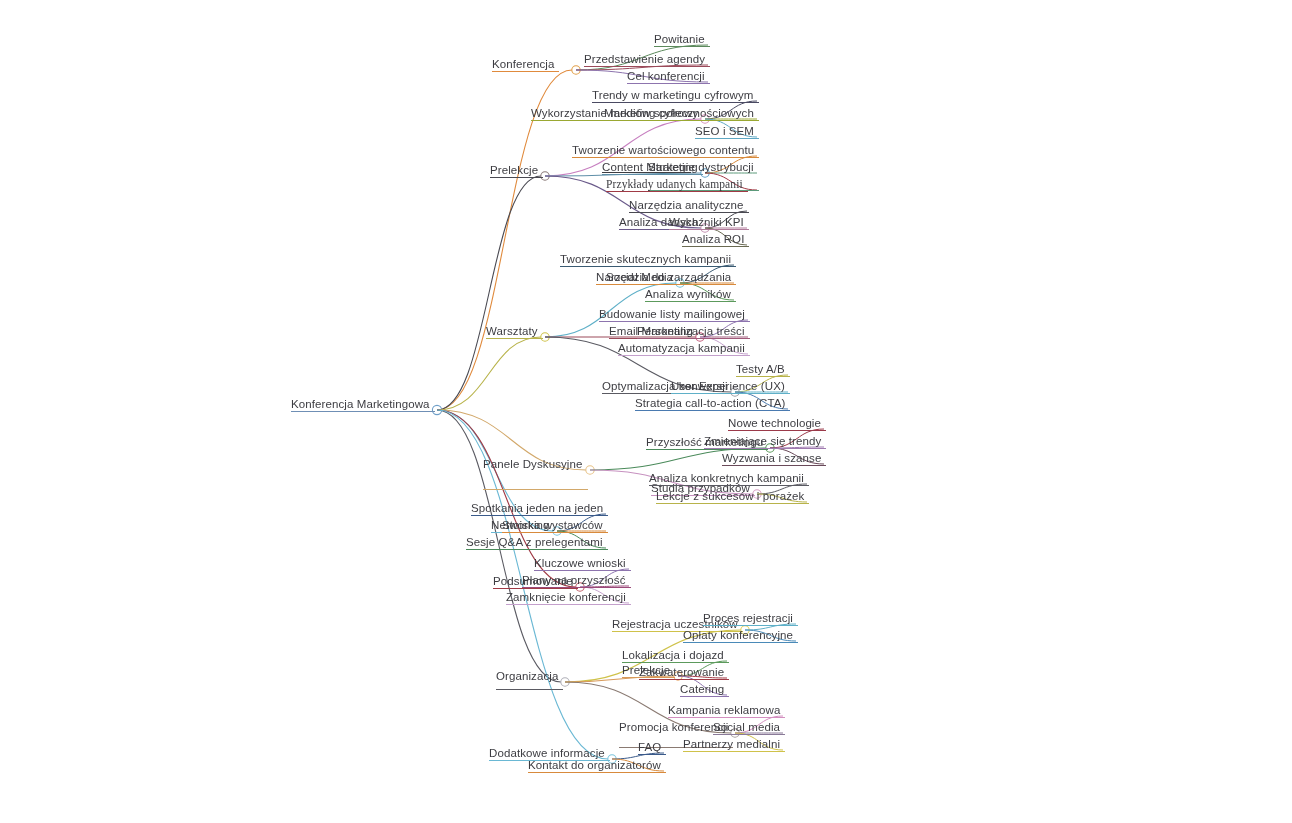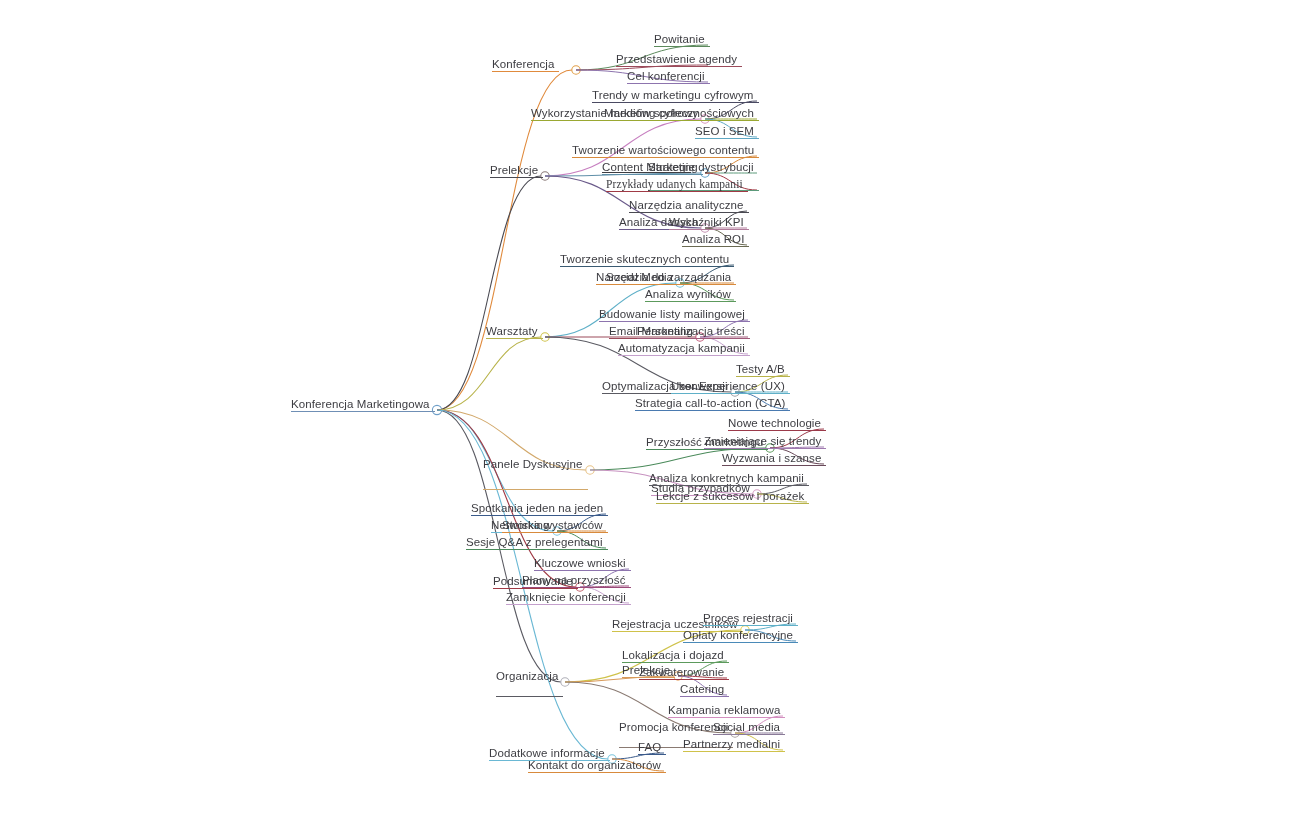--- a/index.html
+++ b/index.html
@@ -94,38 +94,38 @@
       <path d="M735,733 C759,733 759,750 783,750" fill="none" stroke="#cfc24a" stroke-width="1"></path>
       <path d="M437,410 C522.5,410 522.5,759 608,759" fill="none" stroke="#6ab8d4" stroke-width="1.1"></path>
       <circle cx="612" cy="759" r="4.2" fill="#ffffff" stroke="#7ac4dc" stroke-width="1.1"></circle>
       <path d="M612,759 C638,759 638,753 664,753" fill="none" stroke="#3a5a8a" stroke-width="1"></path>
       <path d="M612,759 C638,759 638,771 664,771" fill="none" stroke="#d88a3c" stroke-width="1"></path>
     </svg>
   <div id="labels">
       <div class="lbl" style="left: 291px; top: 398px; border-bottom: 1.1px solid rgb(111, 143, 181); padding-bottom: 1px; padding-right: 5px;">Konferencja Marketingowa</div>
       <div class="lbl" style="left: 492px; top: 58px; border-bottom: 1.1px solid rgb(224, 138, 60); padding-bottom: 1px; padding-right: 5px;">Konferencja</div>
       <div class="lbl" style="left: 654px; top: 33px; border-bottom: 1.1px solid rgb(92, 138, 92); padding-bottom: 1px; padding-right: 5px;">Powitanie</div>
-      <div class="lbl" style="left: 584px; top: 53px; border-bottom: 1.1px solid rgb(155, 74, 90); padding-bottom: 1px; padding-right: 5px; margin-left: 32px;">Przedstawienie agendy</div>
+      <div class="lbl" style="left: 584px; top: 53px; border-bottom: 1.1px solid rgb(155, 74, 90); padding-bottom: 1px; padding-right: 5px;">Przedstawienie agendy</div>
       <div class="lbl" style="left: 627px; top: 70px; border-bottom: 1.1px solid rgb(141, 116, 174); padding-bottom: 1px; padding-right: 5px;">Cel konferencji</div>
       <div class="lbl" style="left: 490px; top: 164px; border-bottom: 1.1px solid rgb(74, 74, 82); padding-bottom: 1px; padding-right: 5px;">Prelekcje</div>
       <div class="lbl" style="left: 604px; top: 107px; border-bottom: 1.1px solid rgb(199, 127, 192); padding-bottom: 1px; padding-right: 5px;">Marketing cyfrowy</div>
       <div class="lbl" style="left: 592px; top: 89px; border-bottom: 1.1px solid rgb(74, 74, 98); padding-bottom: 1px; padding-right: 5px;">Trendy w marketingu cyfrowym</div>
       <div class="lbl" style="left: 531px; top: 107px; border-bottom: 1.1px solid rgb(154, 168, 50); padding-bottom: 1px; padding-right: 5px;">Wykorzystanie mediów społecznościowych</div>
       <div class="lbl" style="left: 695px; top: 125px; border-bottom: 1.1px solid rgb(95, 168, 196); padding-bottom: 1px; padding-right: 5px;">SEO i SEM</div>
       <div class="lbl" style="left: 602px; top: 161px; border-bottom: 1.1px solid rgb(95, 143, 168); padding-bottom: 1px; padding-right: 5px; text-decoration: underline;">Content Marketing</div>
       <div class="lbl" style="left: 572px; top: 144px; border-bottom: 1.1px solid rgb(216, 138, 60); padding-bottom: 1px; padding-right: 5px;">Tworzenie wartościowego contentu</div>
       <div class="lbl" style="left: 648px; top: 161px; border-bottom: 1.1px solid rgb(92, 154, 122); padding-bottom: 17px; padding-right: 5px;">Strategie dystrybucji</div>
       <div class="lbl" style="left: 606px; top: 178px; border-bottom: 1.1px solid rgb(160, 58, 69); padding-bottom: 1px; padding-right: 5px; font-family: Liberation Serif, serif;">Przykłady udanych kampanii</div>
       <div class="lbl" style="left: 619px; top: 216px; border-bottom: 1.1px solid rgb(106, 90, 138); padding-bottom: 1px; padding-right: 5px;">Analiza danych</div>
       <div class="lbl" style="left: 629px; top: 199px; border-bottom: 1.1px solid rgb(74, 74, 82); padding-bottom: 1px; padding-right: 5px;">Narzędzia analityczne</div>
       <div class="lbl" style="left: 669px; top: 216px; border-bottom: 1.1px solid rgb(176, 122, 154); padding-bottom: 1px; padding-right: 5px;">Wskaźniki KPI</div>
       <div class="lbl" style="left: 682px; top: 233px; border-bottom: 1.1px solid rgb(106, 106, 82); padding-bottom: 1px; padding-right: 5px;">Analiza ROI</div>
       <div class="lbl" style="left: 486px; top: 325px; border-bottom: 1.1px solid rgb(184, 179, 74); padding-bottom: 1px; padding-right: 5px;">Warsztaty</div>
       <div class="lbl" style="left: 606px; top: 271px; border-bottom: 1.1px solid rgb(95, 176, 200); padding-bottom: 1px; padding-right: 5px;">Social Media</div>
-      <div class="lbl" style="left: 560px; top: 253px; border-bottom: 1.1px solid rgb(58, 90, 114); padding-bottom: 1px; padding-right: 5px;">Tworzenie skutecznych contentu</div>
+      <div class="lbl" style="left: 560px; top: 253px; border-bottom: 1.1px solid rgb(58, 90, 114); padding-bottom: 1px; padding-right: 5px;">Tworzenie skutecznych kampanii</div>
       <div class="lbl" style="left: 596px; top: 271px; border-bottom: 1.1px solid rgb(216, 138, 60); padding-bottom: 1px; padding-right: 5px;">Narzędzia do zarządzania</div>
       <div class="lbl" style="left: 645px; top: 288px; border-bottom: 1.1px solid rgb(92, 154, 92); padding-bottom: 1px; padding-right: 5px;">Analiza wyników</div>
       <div class="lbl" style="left: 609px; top: 325px; border-bottom: 1.1px solid rgb(155, 74, 90); padding-bottom: 1px; padding-right: 5px;">Email Marketing</div>
       <div class="lbl" style="left: 599px; top: 308px; border-bottom: 1.1px solid rgb(141, 116, 174); padding-bottom: 1px; padding-right: 5px;">Budowanie listy mailingowej</div>
       <div class="lbl" style="left: 637px; top: 325px; border-bottom: 1.1px solid rgb(160, 90, 122); padding-bottom: 1px; padding-right: 5px;">Personalizacja treści</div>
       <div class="lbl" style="left: 618px; top: 342px; border-bottom: 1.1px solid rgb(196, 160, 204); padding-bottom: 1px; padding-right: 5px;">Automatyzacja kampanii</div>
       <div class="lbl" style="left: 602px; top: 380px; border-bottom: 1.1px solid rgb(90, 90, 98); padding-bottom: 1px; padding-right: 5px;">Optymalizacja konwersji</div>
       <div class="lbl" style="left: 736px; top: 363px; border-bottom: 1.1px solid rgb(184, 179, 74); padding-bottom: 1px; padding-right: 5px;">Testy A/B</div>
       <div class="lbl" style="left: 671px; top: 380px; border-bottom: 1.1px solid rgb(95, 176, 200); padding-bottom: 1px; padding-right: 5px;">User Experience (UX)</div>
       <div class="lbl" style="left: 635px; top: 397px; border-bottom: 1.1px solid rgb(74, 122, 176); padding-bottom: 1px; padding-right: 5px;">Strategia call-to-action (CTA)</div>
@@ -138,21 +138,21 @@
       <div class="lbl" style="left: 649px; top: 472px; border-bottom: 1.1px solid rgb(90, 90, 98); padding-bottom: 1px; padding-right: 5px;">Analiza konkretnych kampanii</div>
       <div class="lbl" style="left: 656px; top: 490px; border-bottom: 1.1px solid rgb(184, 179, 74); padding-bottom: 1px; padding-right: 5px;">Lekcje z sukcesów i porażek</div>
       <div class="lbl" style="left: 491px; top: 519px; border-bottom: 1.1px solid rgb(106, 184, 212); padding-bottom: 1px; padding-right: 5px;">Networking</div>
       <div class="lbl" style="left: 471px; top: 502px; border-bottom: 1.1px solid rgb(58, 90, 138); padding-bottom: 1px; padding-right: 5px;">Spotkania jeden na jeden</div>
       <div class="lbl" style="left: 502px; top: 519px; border-bottom: 1.1px solid rgb(216, 138, 60); padding-bottom: 1px; padding-right: 5px;">Stoiska wystawców</div>
       <div class="lbl" style="left: 466px; top: 536px; border-bottom: 1.1px solid rgb(74, 138, 90); padding-bottom: 1px; padding-right: 5px;">Sesje Q&amp;A z prelegentami</div>
       <div class="lbl" style="left: 493px; top: 575px; border-bottom: 1.1px solid rgb(160, 58, 69); padding-bottom: 1px; padding-right: 5px;">Podsumowanie</div>
       <div class="lbl" style="left: 534px; top: 557px; border-bottom: 1.1px solid rgb(141, 116, 174); padding-bottom: 1px; padding-right: 5px;">Kluczowe wnioski</div>
       <div class="lbl" style="left: 522px; top: 574px; border-bottom: 1.1px solid rgb(155, 74, 122); padding-bottom: 1px; padding-right: 5px;">Plany na przyszłość</div>
       <div class="lbl" style="left: 506px; top: 591px; border-bottom: 1.1px solid rgb(196, 160, 204); padding-bottom: 1px; padding-right: 5px;">Zamknięcie konferencji</div>
-      <div class="lbl" style="left: 496px; top: 670px; border-bottom: 1.1px solid rgb(90, 90, 98); padding-bottom: 14px; padding-right: 5px;">Organizacja</div>
+      <div class="lbl" style="left: 496px; top: 670px; border-bottom: 1.1px solid rgb(90, 90, 98); padding-bottom: 7px; padding-right: 5px;">Organizacja</div>
       <div class="lbl" style="left: 612px; top: 618px; border-bottom: 1.1px solid rgb(207, 194, 74); padding-bottom: 1px; padding-right: 5px;">Rejestracja uczestników</div>
       <div class="lbl" style="left: 703px; top: 612px; border-bottom: 1.1px solid rgb(95, 176, 200); padding-bottom: 1px; padding-right: 5px;">Proces rejestracji</div>
       <div class="lbl" style="left: 683px; top: 629px; border-bottom: 1.1px solid rgb(74, 138, 184); padding-bottom: 1px; padding-right: 5px;">Opłaty konferencyjne</div>
       <div class="lbl" style="left: 622px; top: 664px; border-bottom: 1.1px solid rgb(216, 154, 90); padding-bottom: 1px; padding-right: 5px;">Prelekcje</div>
       <div class="lbl" style="left: 622px; top: 649px; border-bottom: 1.1px solid rgb(92, 154, 92); padding-bottom: 1px; padding-right: 5px;">Lokalizacja i dojazd</div>
       <div class="lbl" style="left: 639px; top: 666px; border-bottom: 1.1px solid rgb(160, 58, 69); padding-bottom: 1px; padding-right: 5px;">Zakwaterowanie</div>
       <div class="lbl" style="left: 680px; top: 683px; border-bottom: 1.1px solid rgb(141, 116, 174); padding-bottom: 1px; padding-right: 5px;">Catering</div>
       <div class="lbl" style="left: 619px; top: 721px; border-bottom: 1.1px solid rgb(138, 122, 114); padding-bottom: 14px; padding-right: 5px;">Promocja konferencji</div>
       <div class="lbl" style="left: 668px; top: 704px; border-bottom: 1.1px solid rgb(212, 143, 192); padding-bottom: 1px; padding-right: 5px;">Kampania reklamowa</div>
       <div class="lbl" style="left: 713px; top: 721px; border-bottom: 1.1px solid rgb(138, 122, 152); padding-bottom: 1px; padding-right: 5px;">Social media</div>

